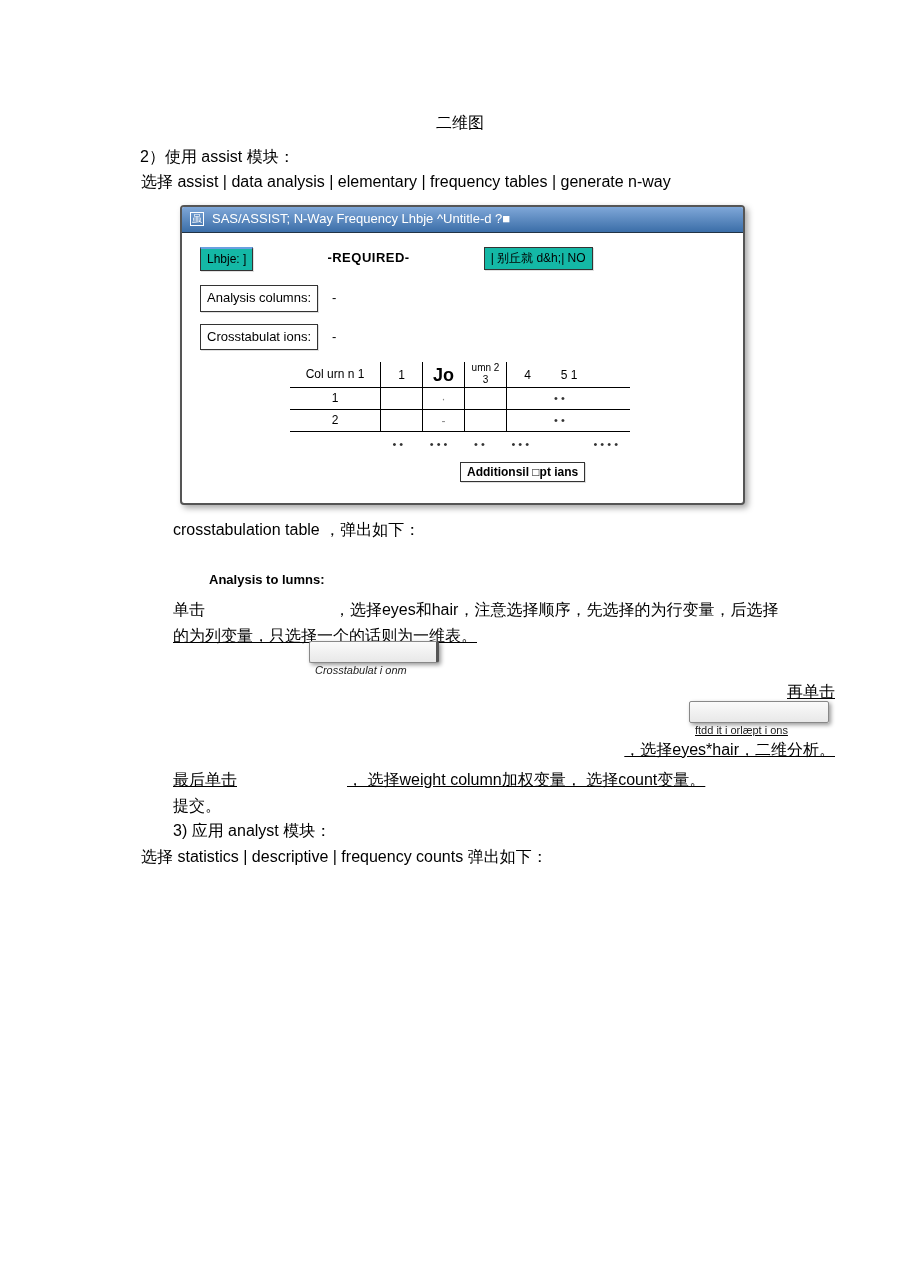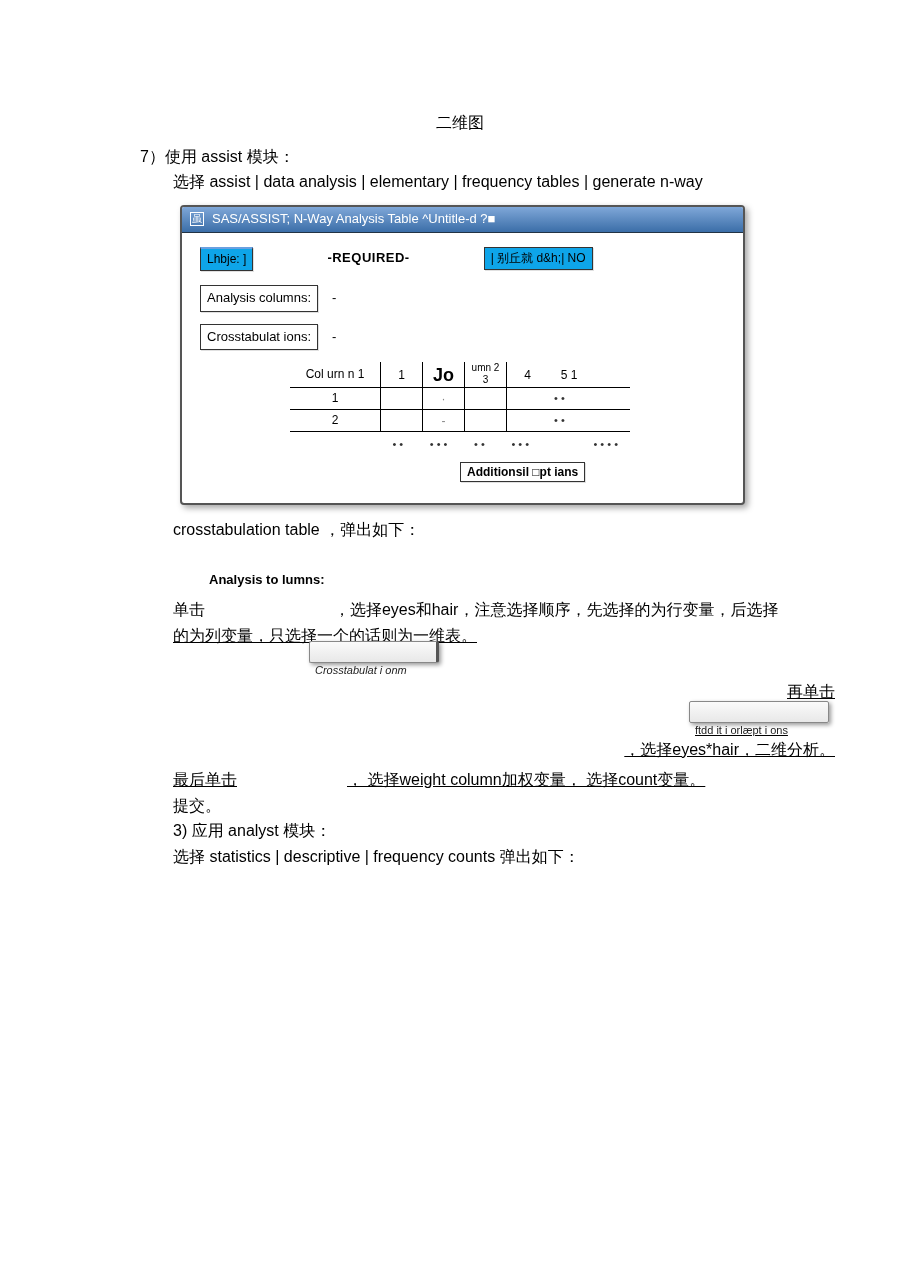--- a/index.html
+++ b/index.html
@@ -12,21 +12,21 @@
       color: #000;
       padding: 60px 85px 0 85px;
       line-height: 1.6;
     }
     .doc-title {
       text-align: center;
       margin-top: 50px;
       margin-bottom: 8px;
     }
     .step-line { margin-left: 55px; }
-    .step-indent { margin-left: 88px; }
+    .step-indent { margin-left: 56px; }
 
     
     .sas-window {
       width: 565px;
       margin: 10px 0 12px 95px;
       border: 2px solid #555;
       border-radius: 4px;
       box-shadow: 3px 3px 6px rgba(0,0,0,0.35);
       background: #fff;
       overflow: hidden;
@@ -50,21 +50,21 @@
       text-align: center;
     }
     .sas-body {
       padding: 14px 18px 20px 18px;
       font-size: 13px;
     }
     .chip {
       display: inline-block;
       border: 1px solid #333;
       padding: 1px 6px;
-      background: #0ea5e9;
+      background: #14b8a6;
       font-size: 12px;
       box-shadow: 1px 1px 0 rgba(0,0,0,0.12);
     }
     .row1 {
       display: flex;
       align-items: center;
       gap: 14px;
       margin-bottom: 14px;
     }
     .row1 .req { font-weight: bold; letter-spacing: 0.5px; }
@@ -152,27 +152,27 @@
       display: inline-flex;
       flex-direction: column;
       margin: -4px 6px 0 24px;
     }
   </style>
 </head>
 <body>
 
 <div class="doc-title">二维图</div>
 
-<div class="step-line">7）使用  assist 模块：</div>
+<div class="step-line">2）使用  assist 模块：</div>
 <div class="step-indent">选择  assist | data analysis | elementary | frequency tables | generate n-way</div>
 
 <div class="sas-window">
   <div class="sas-titlebar">
     <span class="tb-icon">虽</span>
-    <span>SAS/ASSIST; N-Way Analysis Table ^Untitle-d ?■</span>
+    <span>SAS/ASSIST; N-Way Frequency Lhbje ^Untitle-d ?■</span>
   </div>
   <div class="sas-body">
     <div class="row1">
       <span class="chip" style="border-top:2px solid #6aa0e0;">Lhbje:   ]</span>
       <span class="req" style="margin-left:60px;">-REQUIRED-</span>
       <span class="chip right-chip">| 别丘就  d&amp;h;| NO</span>
     </div>
     <div class="field-row">
       <span class="field-box">Analysis columns:</span>
       <span>-</span>

